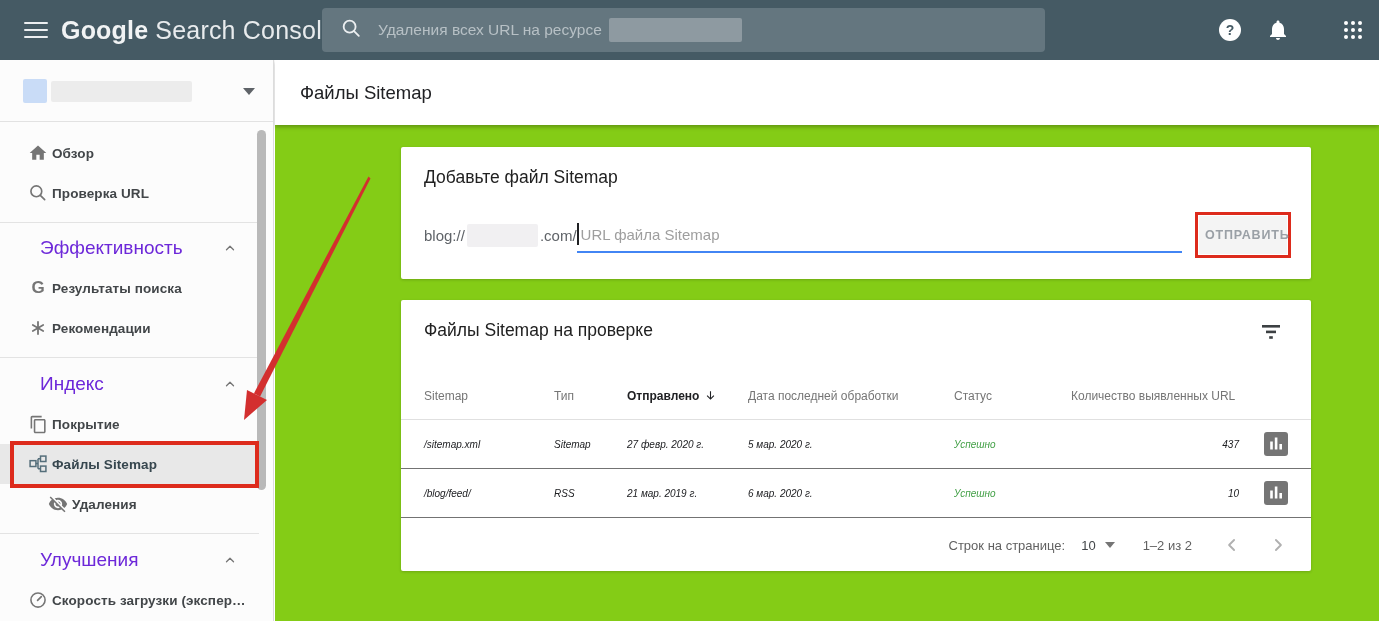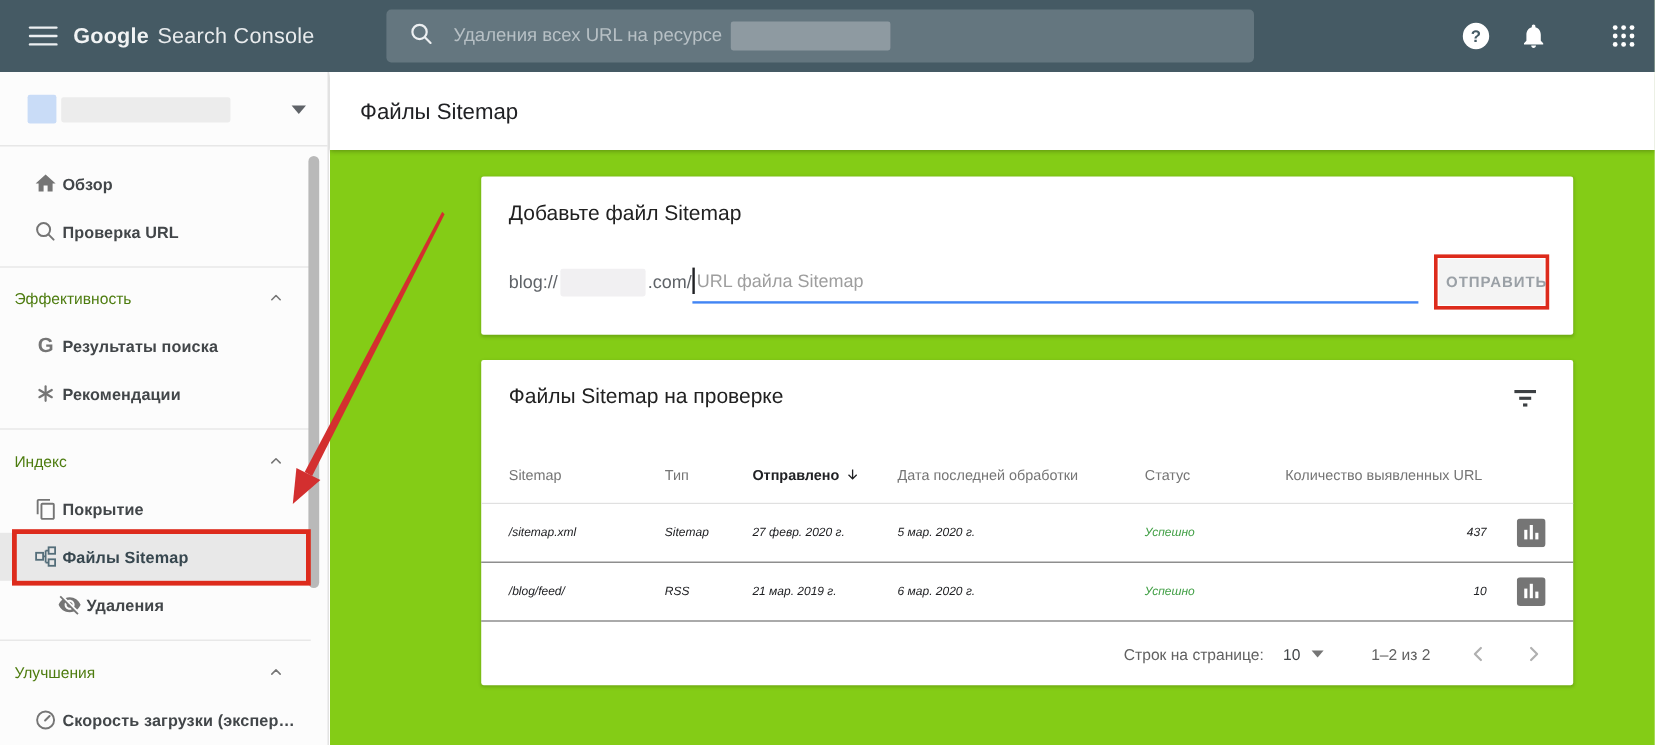--- a/index.html
+++ b/index.html
@@ -3,42 +3,42 @@
 <meta charset="utf-8">
 <style>
   html,body{margin:0;padding:0;}
   body{width:1379px;height:621px;overflow:hidden;font-family:"Liberation Sans","DejaVu Sans",sans-serif;background:#fff;}
   #app{position:relative;width:1379px;height:621px;overflow:hidden;}
 
   
   .header{position:absolute;left:0;top:0;width:1379px;height:60px;background:#455a64;display:flex;align-items:center;z-index:30;}
   .hamburger{position:absolute;left:24px;top:19px;width:24px;height:22px;display:flex;flex-direction:column;justify-content:center;gap:4.5px;cursor:pointer;}
   .hamburger span{display:block;height:2.6px;background:#eceff1;border-radius:1px;}
-  .logo{position:absolute;left:61px;top:0;height:60px;display:flex;align-items:center;font-size:18px;color:#f1f3f4;letter-spacing:.2px;white-space:nowrap;}
+  .logo{position:absolute;left:61px;top:0;height:60px;display:flex;align-items:center;font-size:25px;color:#f1f3f4;letter-spacing:.2px;white-space:nowrap;}
   .logo .g1{font-weight:700;}
   .logo .g2{font-weight:400;margin-left:7px;color:#e8ebed;}
   .topsearch{position:absolute;left:322px;top:8px;width:723px;height:44px;background:#64767f;border-radius:4px;display:flex;align-items:center;}
   .topsearch .sicon{margin-left:18px;flex:0 0 auto;}
   .topsearch .ph{margin-left:16px;font-size:15.5px;color:#b7c0c5;}
   .topsearch .redact-pill{margin-left:7px;width:133px;height:24px;background:#8e9aa1;border-radius:2px;}
   .hdr-ic{position:absolute;top:18px;width:24px;height:24px;cursor:pointer;}
 
   
   .sidebar{position:absolute;left:0;top:60px;width:274px;height:561px;background:#fcfcfc;border-right:1px solid #dcdcdc;box-sizing:border-box;z-index:10;}
   .prop-row{position:absolute;left:0;top:0;width:100%;height:62px;border-bottom:1px solid #e2e2e2;box-sizing:border-box;cursor:pointer;}
   .prop-fav{position:absolute;left:23px;top:19px;width:24px;height:24px;background:#c9dcf7;border-radius:2px;}
   .prop-redact{position:absolute;left:51px;top:21px;width:141px;height:21px;background:#ececec;border-radius:2px;}
   .prop-arrow{position:absolute;right:18px;top:28px;width:0;height:0;border-left:6px solid transparent;border-right:6px solid transparent;border-top:7px solid #5f6368;}
   .nav-item{position:absolute;left:0;width:259px;height:40px;cursor:pointer;}
   .nav-item.sel{background:#e8e8e8;}
   .nav-icon{position:absolute;left:26px;top:8px;width:24px;height:24px;display:flex;align-items:center;justify-content:center;color:#757575;}
   .nav-label{position:absolute;left:52px;top:0;height:40px;display:flex;align-items:center;font-size:13.5px;font-weight:700;color:#424649;letter-spacing:.1px;white-space:nowrap;}
   .nav-item.sel .nav-label{color:#37474f;}
   .sec-head{position:absolute;left:0;width:259px;height:36px;cursor:pointer;}
-  .sec-title{position:absolute;left:12px;top:0;height:36px;display:flex;align-items:center;font-size:13px;color:#4d7c0f;}
+  .sec-title{position:absolute;left:40px;top:0;height:36px;display:flex;align-items:center;font-size:19px;color:#6d28d9;}
   .sec-chev{position:absolute;right:22px;top:11px;}
   .side-div{position:absolute;left:0;width:259px;border-top:1px solid #e3e3e3;}
   .g-glyph{font-size:17px;font-weight:700;color:#757575;}
   .scroll-thumb{position:absolute;left:257px;top:70px;width:9px;height:360px;background:#b9b9b9;border-radius:5px;cursor:pointer;}
 
   
   .red-box-side{position:absolute;left:10px;top:381px;width:249px;height:47px;border:4px solid #dd2b1c;box-sizing:border-box;z-index:20;pointer-events:none;}
   .arrow-svg{position:absolute;left:0;top:0;z-index:40;pointer-events:none;}
 
   
@@ -70,21 +70,21 @@
   .th{font-size:12px;color:#757575;}
   .th.sorted{color:#202124;font-weight:700;display:flex;align-items:center;gap:5px;}
   .tdata{height:49px;border-bottom:1px solid #737373;font-size:10px;color:#202124;font-style:italic;}
   .td-status{color:#43a047;}
   .td-num{text-align:right;padding-right:6px;}
   .td-action{display:flex;justify-content:flex-end;}
   .chart-btn{width:24px;height:24px;border:none;padding:0;background:transparent;cursor:pointer;}
   .tfoot{position:absolute;left:0;bottom:0;width:100%;height:52px;display:flex;align-items:center;justify-content:flex-end;padding-right:23px;box-sizing:border-box;font-size:13px;color:#616161;}
   .rpp-val{margin-left:16px;color:#424649;}
   .rpp-dd{margin-left:9px;width:0;height:0;border-left:5px solid transparent;border-right:5px solid transparent;border-top:6px solid #757575;cursor:pointer;}
-  .pg-range{margin-left:40px;}
+  .pg-range{margin-left:28px;}
   .pg-chev{margin-left:30px;cursor:pointer;width:20px;height:20px;}
   .pg-chev.r{margin-left:26px;}
 </style>
 </head>
 <body>
 
 <div id="app">
 
   <div class="header">
     <div class="hamburger">

